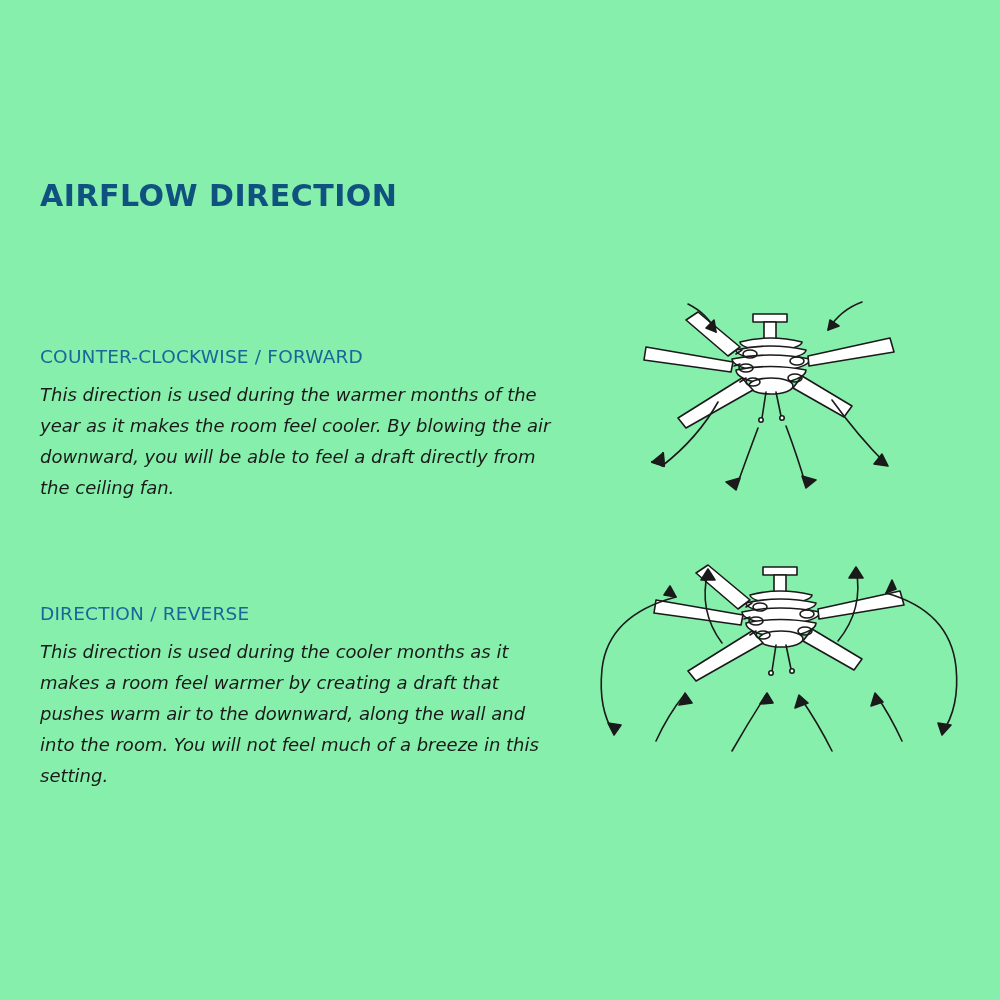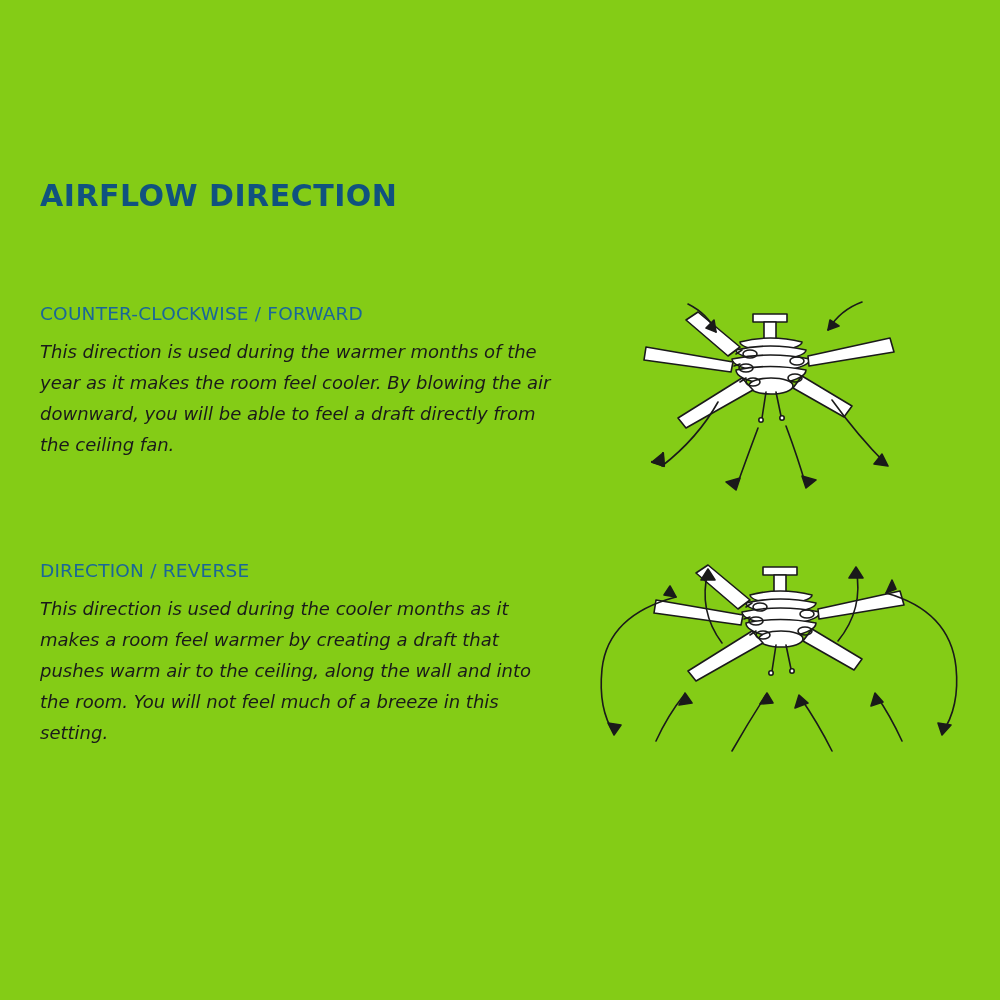--- a/index.html
+++ b/index.html
@@ -10,34 +10,35 @@
     width: 1000px;
     height: 1000px;
     background: #ffffff;
     font-family: "DejaVu Sans", sans-serif;
     overflow: hidden;
   }
   .page {
     position: relative;
     width: 1000px;
     height: 1000px;
-    background: #84cc16;
+    background: #86efac;
   }
   .title {
     position: absolute;
     left: 40px;
     top: 178px;
     font-size: 30px;
     font-weight: bold;
     letter-spacing: 0.5px;
     color: #10527f;
     font-family: "DejaVu Sans", sans-serif;
   }
   .section {
     position: absolute;
+    margin-top: 43px;
   }
   .section-heading {
     font-size: 18.5px;
     color: #1a6699;
     letter-spacing: 0.2px;
     font-family: "DejaVu Sans", sans-serif;
     margin-bottom: 12px;
   }
   .section-body {
     font-size: 18px;
@@ -137,21 +138,21 @@
         <path d="M126 42 L116 38 L124 30 Z" fill="#1a1a1a"></path>
 
         <path d="M238 40 Q250 20 272 12"></path>
         <path d="M238 40 L240 30 L249 36 Z" fill="#1a1a1a"></path>
       </g>
     </svg>
   </div>
 
   <div class="section" id="section-cw">
     <div class="section-heading">DIRECTION / REVERSE</div>
-    <div class="section-body">This direction is used during the cooler months as it makes a room feel warmer by creating a draft that pushes warm air to the ceiling, along the wall and into the room. You will not feel much of a breeze in this setting.</div>
+    <div class="section-body">This direction is used during the cooler months as it makes a room feel warmer by creating a draft that pushes warm air to the downward, along the wall and into the room. You will not feel much of a breeze in this setting.</div>
   </div>
 
   <div class="fan-figure" id="fan-reverse">
     <svg width="400" height="235" viewBox="0 0 400 235" xmlns="http://www.w3.org/2000/svg">
       <g fill="none" stroke="#1a1a1a" stroke-width="1.6" stroke-linecap="round" stroke-linejoin="round">
 
         <path d="M183 22 L217 22 L217 30 L183 30 Z" fill="#ffffff"></path>
         <path d="M194 30 L206 30 L206 50 L194 50 Z" fill="#ffffff"></path>
 
         <path d="M170 50 Q200 42 232 50 Q232 56 200 60 Q170 56 170 50 Z" fill="#ffffff"></path>

